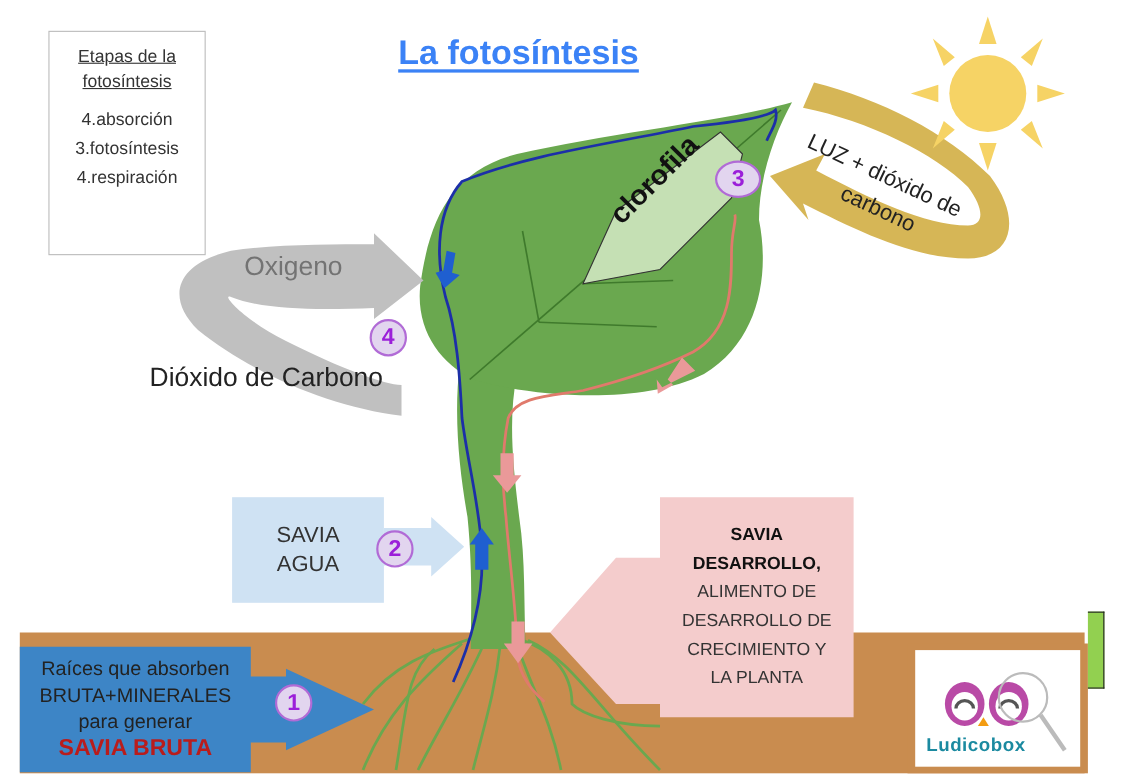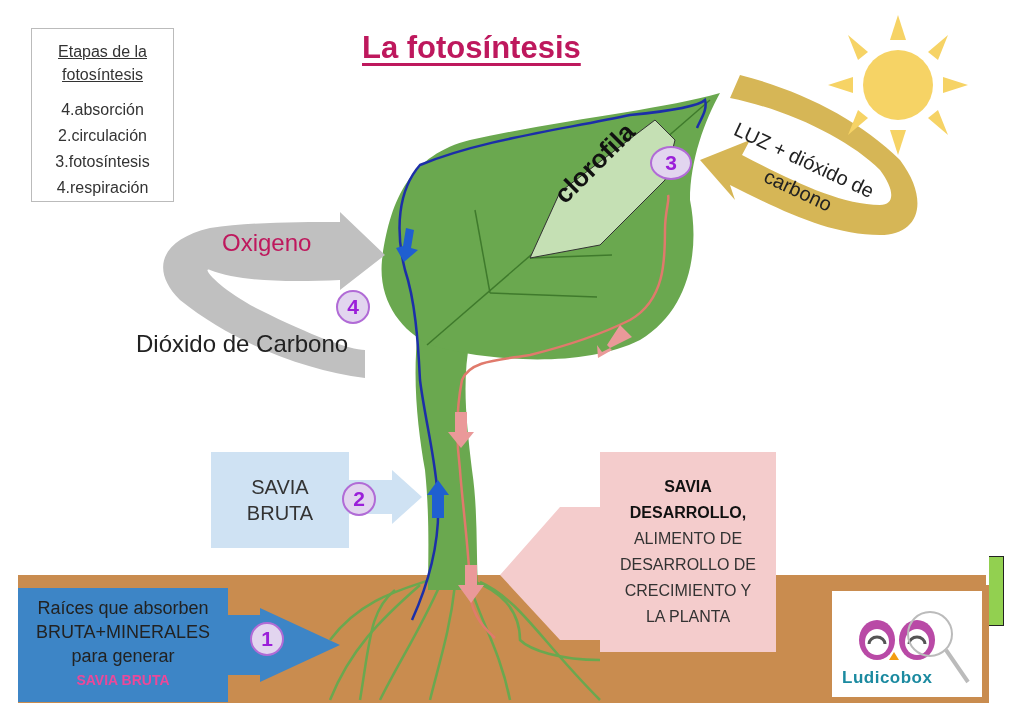--- a/index.html
+++ b/index.html
@@ -1,28 +1,28 @@
 <!DOCTYPE html>
 <html><head>
 <meta charset="utf-8">
 <style>
   html,body{margin:0;padding:0;background:#fff;}
   body{width:1024px;height:713px;position:relative;overflow:hidden;font-family:"DejaVu Sans",sans-serif;}
   #stage{position:absolute;left:0;top:0;width:1024px;height:713px;}
   .txt{position:absolute;color:#333;text-align:center;}
-  .stages-box{position:absolute;left:31px;top:28px;width:143px;height:174px;border:1px solid #bbb;background:#fff;box-sizing:border-box;text-align:center;font-family:"Liberation Sans",sans-serif;color:#333;}
+  .stages-box{position:absolute;left:44px;top:28px;width:143px;height:204px;border:1px solid #bbb;background:#fff;box-sizing:border-box;text-align:center;font-family:"Liberation Sans",sans-serif;color:#333;}
   .stages-box .st-title{display:block;margin-top:12px;font-size:16px;line-height:21px;text-decoration:underline;}
   .stages-box ul{list-style:none;margin:12px 0 0 0;padding:0;font-size:16px;line-height:26px;}
-  .page-title{position:absolute;left:362px;top:30px;font-size:31px;font-weight:bold;color:#be185d;font-family:"Liberation Sans",sans-serif;text-decoration:underline;text-decoration-thickness:3px;text-underline-offset:5px;}
+  .page-title{position:absolute;left:362px;top:30px;font-size:31px;font-weight:bold;color:#3b82f6;font-family:"Liberation Sans",sans-serif;text-decoration:underline;text-decoration-thickness:3px;text-underline-offset:5px;}
   .label{font-family:"Liberation Sans",sans-serif;}
   .savia-bruta-box{position:absolute;left:211px;top:452px;width:138px;height:96px;background:#cfe2f3;display:flex;align-items:center;justify-content:center;text-align:center;font-size:20px;line-height:26px;color:#333;font-family:"Liberation Sans",sans-serif;}
   .elab-box{position:absolute;left:600px;top:452px;width:176px;height:200px;display:flex;flex-direction:column;align-items:center;justify-content:center;text-align:center;font-size:16px;line-height:26px;color:#333;font-family:"Liberation Sans",sans-serif;}
   .elab-box b{color:#111;}
   .roots-box{position:absolute;left:18px;top:586px;width:210px;height:116px;display:flex;flex-direction:column;align-items:center;justify-content:center;text-align:center;font-size:18px;line-height:24px;color:#222;font-family:"Liberation Sans",sans-serif;}
-  .roots-box b{font-size:14px;color:#ec4899;text-align:right;}
+  .roots-box b{font-size:21px;color:#b91c1c;text-align:right;}
   .badge{position:absolute;width:34px;height:34px;border-radius:50%;background:#e2d5ef;border:2px solid #b16bd6;box-sizing:border-box;color:#9b1fd9;font-weight:bold;font-size:21px;display:flex;align-items:center;justify-content:center;font-family:"Liberation Sans",sans-serif;}
   .logo-text{position:absolute;left:842px;top:668px;font-size:17px;color:#1b8aa0;font-family:"Liberation Sans",sans-serif;font-weight:bold;letter-spacing:0.5px;}
   .green-tab{position:absolute;left:989px;top:556px;width:14px;height:68px;background:#92d050;border:1px solid #222;border-left:none;}
 </style>
 </head>
 <body>
 
 <div id="stage">
   <svg width="1024" height="713" viewBox="0 0 1024 713" style="position:absolute;left:0;top:0">
 
@@ -100,36 +100,35 @@
     </g>
   </svg>
 
   <div class="page-title">La fotosíntesis</div>
 
   <div class="stages-box">
     <span class="st-title">Etapas  de la</span>
     <span class="st-title" style="margin-top:2px">fotosíntesis</span>
     <ul>
       <li>4.absorción</li>
-      <li>2.circulación</li>
       <li>3.fotosíntesis</li>
       <li>4.respiración</li>
     </ul>
   </div>
 
   <div class="txt label" style="left:548px;top:188px;font-size:26px;font-weight:bold;color:#111;transform:rotate(-45deg);transform-origin:left top;">clorofila</div>
 
   <div class="txt label" style="left:740px;top:118px;font-size:20px;color:#222;transform:rotate(25deg);transform-origin:left top;white-space:nowrap;">LUZ + dióxido de</div>
   <div class="txt label" style="left:770px;top:165px;font-size:20px;color:#222;transform:rotate(25deg);transform-origin:left top;white-space:nowrap;">carbono</div>
 
-  <div class="txt label" style="left:222px;top:229px;font-size:24px;color:#be185d;">Oxigeno</div>
+  <div class="txt label" style="left:222px;top:229px;font-size:24px;color:#737373;">Oxigeno</div>
   <div class="txt label" style="left:136px;top:330px;font-size:24px;color:#222;white-space:nowrap;">Dióxido de Carbono</div>
 
   <div class="savia-bruta-box">
-    <div><span>SAVIA</span><br><span>BRUTA</span></div>
+    <div><span>SAVIA</span><br><span>AGUA</span></div>
   </div>
 
   <div class="elab-box">
     <b>SAVIA</b>
     <b>DESARROLLO,</b>
     <span>ALIMENTO DE</span>
     <span>DESARROLLO DE</span>
     <span>CRECIMIENTO Y</span>
     <span>LA PLANTA</span>
   </div>

